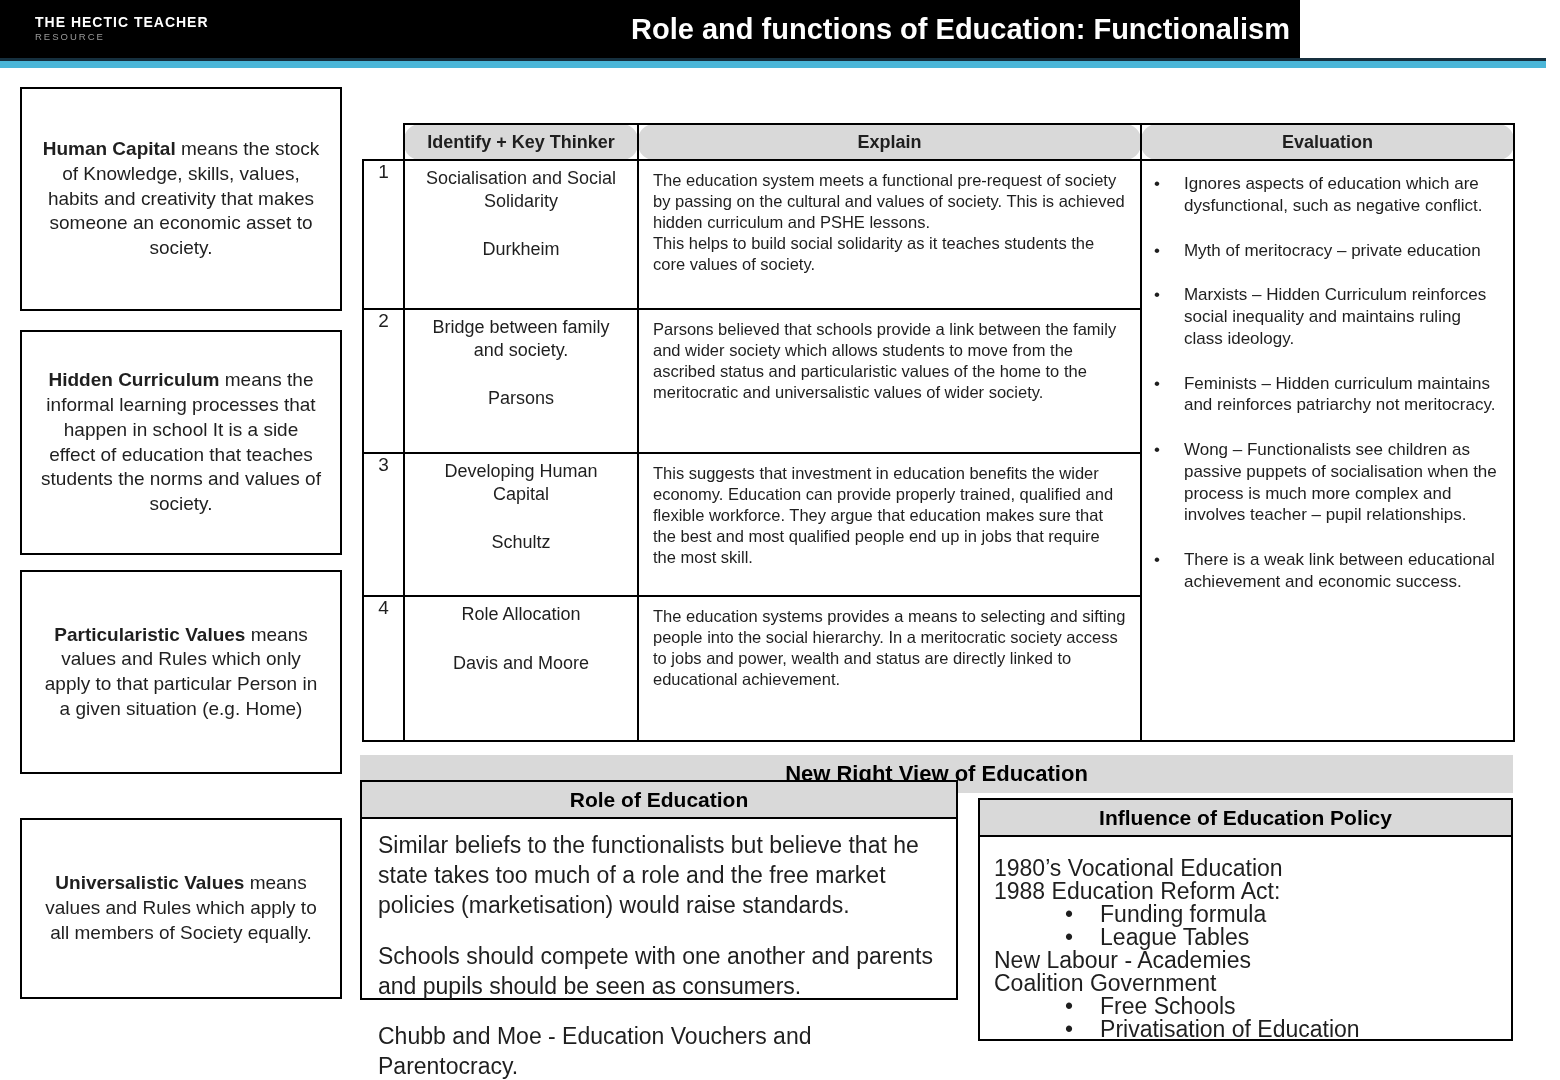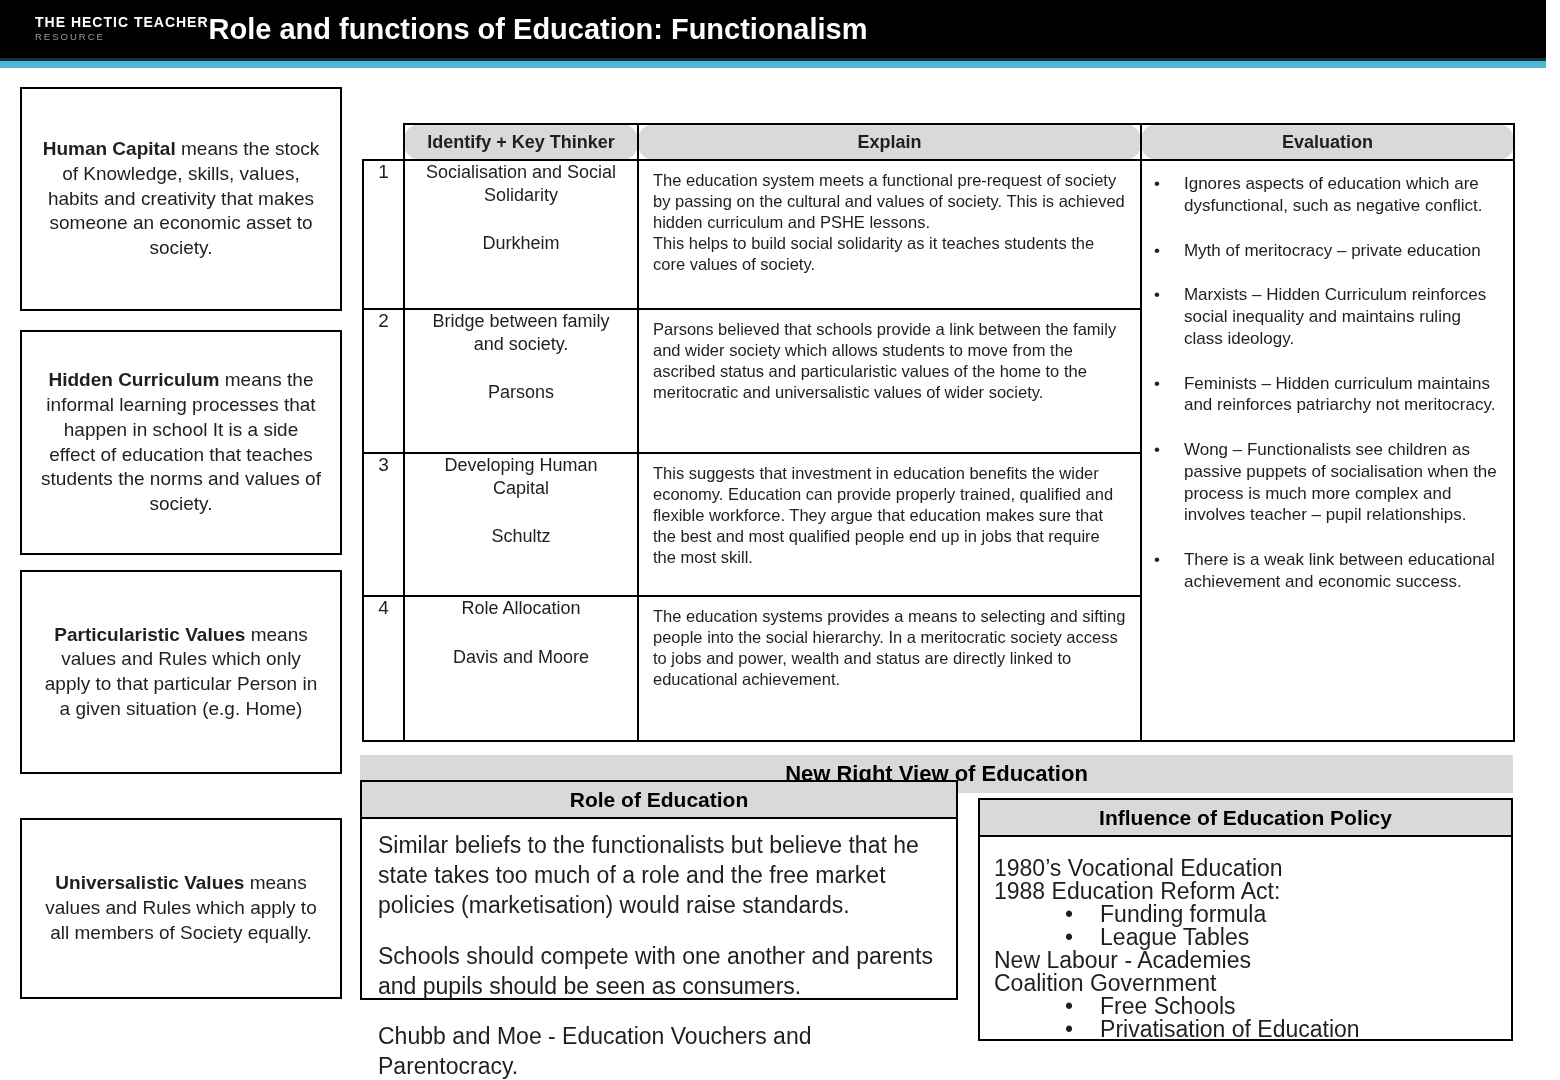--- a/index.html
+++ b/index.html
@@ -9,23 +9,23 @@
     width: 1560px; height: 1080px;
     font-family: "Liberation Sans", sans-serif;
     color: var(--ink);
     position: relative;
     overflow: hidden;
   }
   .page { position: absolute; inset: 0; }
 
   
   .topbar {
-    position: absolute; left: 0; top: 0; width: 1546px; height: 58px;
+    position: absolute; left: 0; top: 0; width: 1300px; height: 58px;
     background: #000;
-    display: flex; align-items: center; justify-content: flex-start;
+    display: flex; align-items: center; justify-content: space-between;
     padding: 0 10px 0 35px;
   }
   .logo { display: flex; flex-direction: column; line-height: 1.1; }
   .logo-main { color: #fff; font-weight: bold; font-size: 14px; letter-spacing: 1px; }
   .logo-sub  { color: #9a9a9a; font-size: 9.5px; letter-spacing: 2px; margin-top: 2px; }
   .page-title {
     color: #fff; font-weight: bold; font-size: 29px;
     text-align: right; white-space: nowrap;
   }
   .stripe-dark { position: absolute; left: 0; top: 58px; width: 1546px; height: 3px; background: #16303f; }
@@ -63,21 +63,21 @@
   table.func-table td, table.func-table th { border: 2px solid #000; vertical-align: top; }
   table.func-table td.ghost { border: none; background: transparent; }
   table.func-table th {
     background: var(--band); font-weight: bold; font-size: 18px;
     text-align: center; vertical-align: middle; height: 34px; padding: 2px 4px; border-radius: 16px;
   }
   tr.hrow { height: 36px; }
   tr.r1 { height: 149px; } tr.r2 { height: 144px; } tr.r3 { height: 143px; } tr.r4 { height: 145px; }
   td.num { text-align: center; vertical-align: middle; font-size: 19px; }
   td.ident {
-    vertical-align: middle; text-align: center; font-size: 18px; line-height: 1.25; padding: 0 10px;
+    vertical-align: middle; text-align: center; font-size: 18px; line-height: 1.25; padding: 6px 10px;
   }
   td.ident .fn { margin-bottom: 26px; }
   td.expl {
     font-size: 16.5px; line-height: 1.28; padding: 9px 14px;
     white-space: pre-line;
   }
   td.eval { padding: 12px 10px 0 12px; }
   .ebullet { display: flex; gap: 24px; font-size: 17px; line-height: 1.28; margin-bottom: 23px; }
   .ebullet .dot { flex: 0 0 auto; }
 

